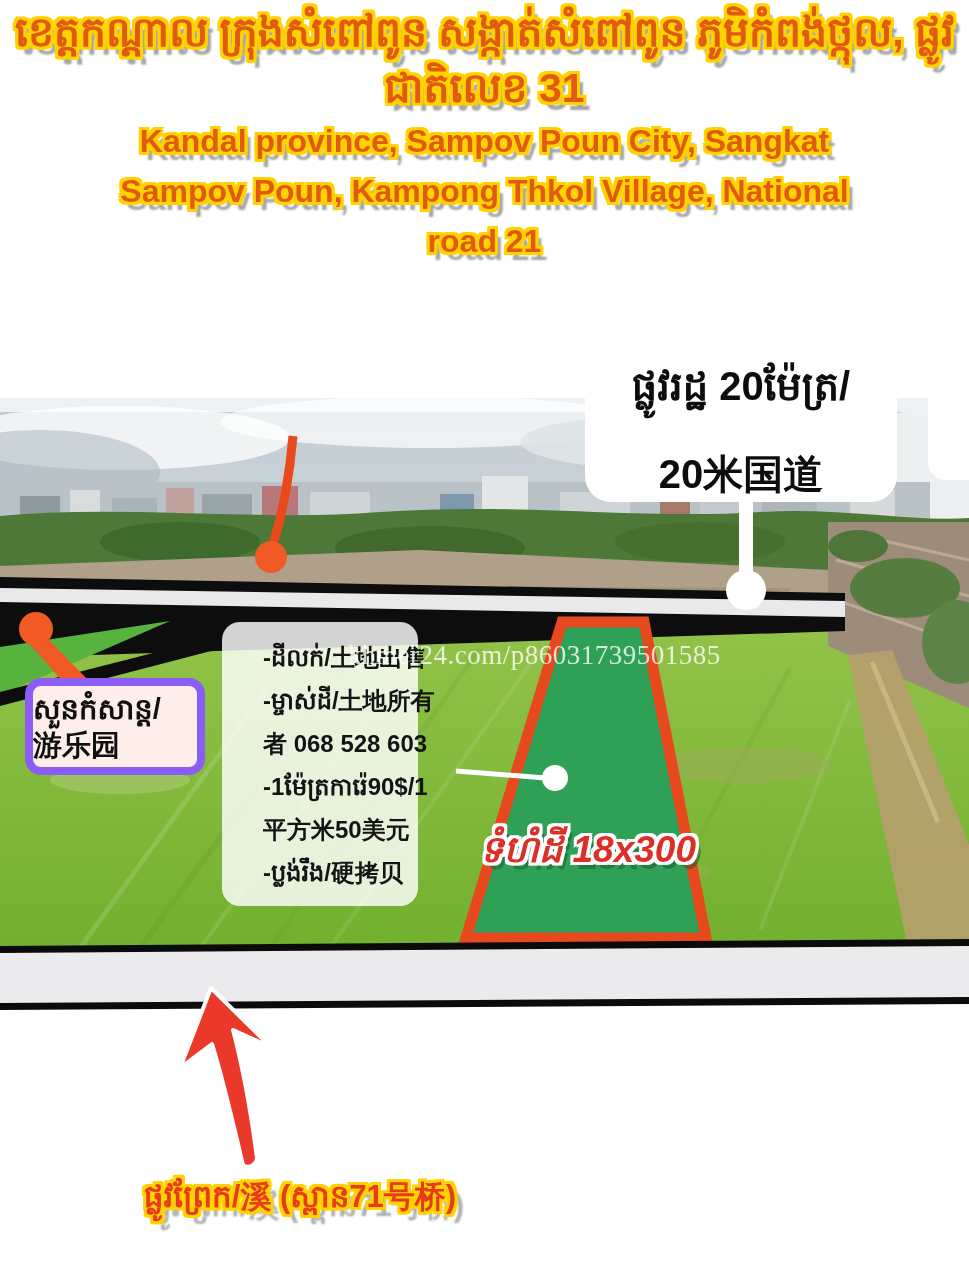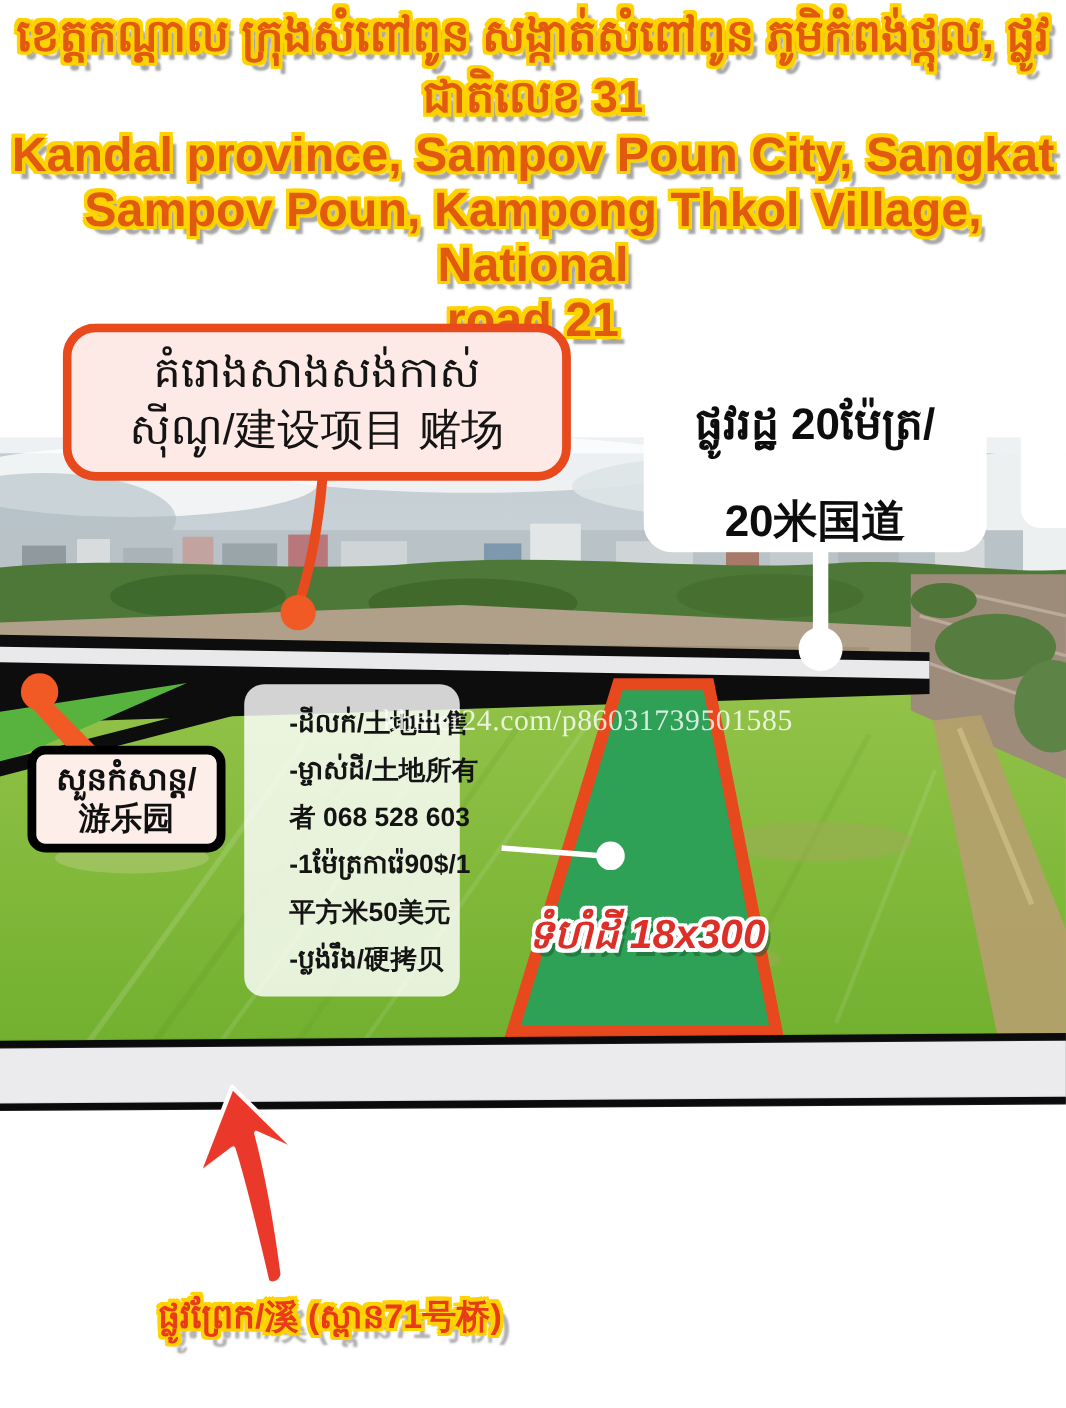--- a/index.html
+++ b/index.html
@@ -7,38 +7,38 @@
           font-family:"Liberation Sans",sans-serif;}
   .canvas svg{position:absolute;left:0;top:0;z-index:1;}
 
   
   .header{position:absolute;top:4px;left:0;width:969px;text-align:center;z-index:4;}
   .km-line{font-size:41px;font-weight:700;color:#e25a10;line-height:56px;
     text-shadow:-3px -3px 0 #ffd300,0 -3px 0 #ffd300,3px -3px 0 #ffd300,
                 -3px 0 0 #ffd300,3px 0 0 #ffd300,
                 -3px 3px 0 #ffd300,0 3px 0 #ffd300,3px 3px 0 #ffd300,
                 6px 8px 2px rgba(135,135,135,.75);}
-  .en-line{font-size:44px;font-weight:700;color:#e25a10;line-height:50px;
+  .en-line{font-size:32px;font-weight:700;color:#e25a10;line-height:50px;
     text-shadow:-3px -3px 0 #ffd300,0 -3px 0 #ffd300,3px -3px 0 #ffd300,
                 -3px 0 0 #ffd300,3px 0 0 #ffd300,
                 -3px 3px 0 #ffd300,0 3px 0 #ffd300,3px 3px 0 #ffd300,
                 6px 8px 2px rgba(135,135,135,.75);}
 
   
   .casino-box{position:absolute;left:57px;top:294px;width:462px;height:143px;box-sizing:border-box;
     background:#fdeae6;border:8px solid #e84a1e;border-radius:30px;z-index:4;
     display:flex;flex-direction:column;align-items:center;justify-content:center;
     font-size:39px;color:#141414;font-weight:500;line-height:52px;}
   .road-box{position:absolute;left:585px;top:358px;width:312px;height:144px;
     background:#ffffff;border-radius:26px;z-index:4;
     display:flex;flex-direction:column;align-items:center;justify-content:center;
     font-size:40px;font-weight:800;color:#0d0d0d;line-height:56px;white-space:nowrap;gap:32px;}
   .park-box{position:absolute;left:25px;top:678px;width:180px;height:97px;box-sizing:border-box;
-    background:#fdeeea;border:8px solid #000000;border-radius:16px;z-index:4;
-    display:flex;flex-direction:column;align-items:center;justify-content:center;
+    background:#fdeeea;border:8px solid #8b5cf6;border-radius:16px;z-index:4;
+    display:flex;flex-direction:column;align-items:flex-start;justify-content:center;
     font-size:29px;font-weight:700;color:#101010;line-height:36px;white-space:nowrap;}
 
   
   .info-box{position:absolute;left:222px;top:622px;width:196px;height:284px;box-sizing:border-box;
     background:rgba(255,255,255,.82);border-radius:18px;z-index:2;
     padding:14px 6px 8px 12px;font-size:24px;font-weight:700;color:#141414;}
   .info-box .line{line-height:43px;white-space:nowrap;margin-left:29px;}
 
   
   .parcel-label{position:absolute;left:468px;top:826px;width:240px;text-align:center;z-index:4;
@@ -179,24 +179,20 @@
   </svg>
 
   <div class="header">
     <div class="km-line">ខេត្តកណ្តាល ក្រុងសំពៅពូន សង្កាត់សំពៅពូន ភូមិកំពង់ថ្កុល, ផ្លូវ</div>
     <div class="km-line">ជាតិលេខ 31</div>
     <div class="en-line">Kandal province, Sampov Poun City, Sangkat</div>
     <div class="en-line">Sampov Poun, Kampong Thkol Village, National</div>
     <div class="en-line">road 21</div>
   </div>
 
-  <div class="casino-box">
-    <div>គំរោងសាងសង់កាស់</div>
-    <div>ស៊ីណូ/建设项目 赌场</div>
-  </div>
 
   <div class="road-box">
     <div>ផ្លូវរដ្ឋ 20ម៉ែត្រ/</div>
     <div>20米国道</div>
   </div>
 
   <div class="park-box">
     <div>សួនកំសាន្ត/</div>
     <div>游乐园</div>
   </div>

